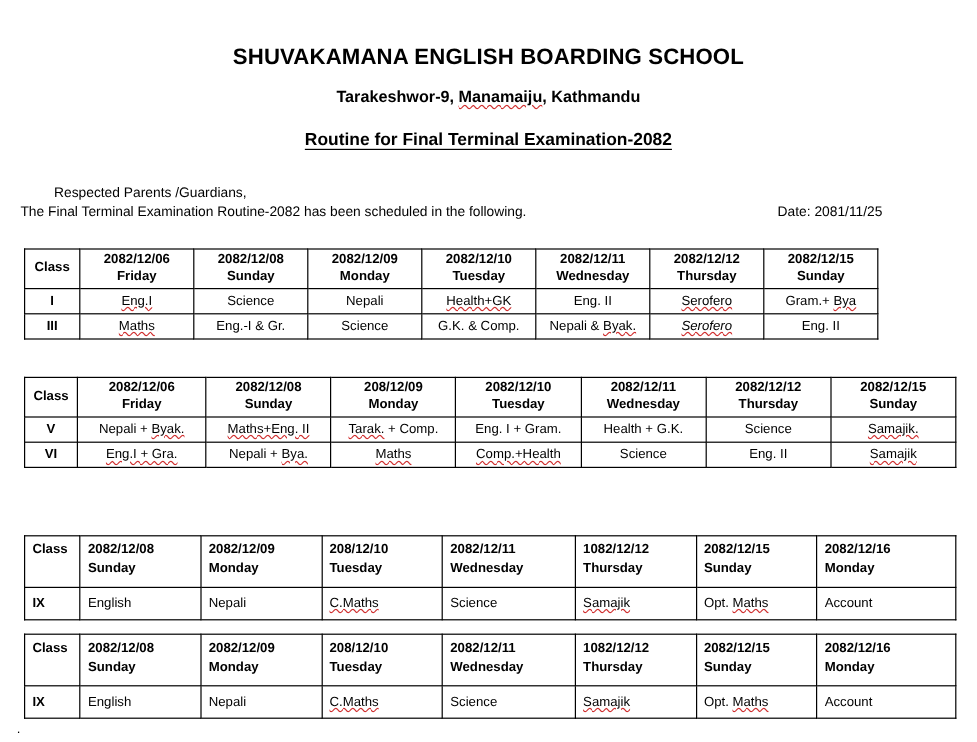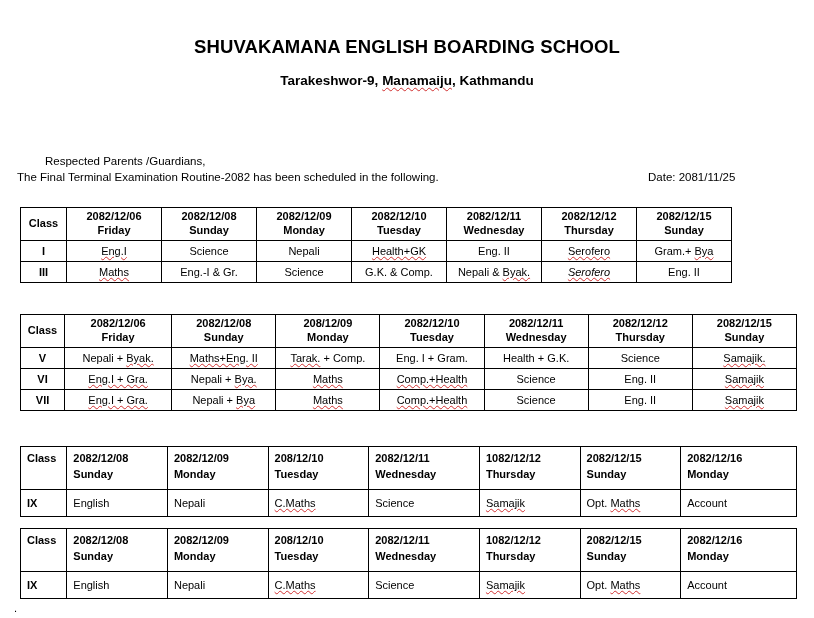--- a/index.html
+++ b/index.html
@@ -133,20 +133,23 @@
 <body>
 
 <div class="page">
 
   <div class="doc-title">SHUVAKAMANA ENGLISH BOARDING SCHOOL</div>
 
   <div class="doc-subtitle">
     <span>Tarakeshwor-9, </span><span class="sq">Manamaiju</span><span>, Kathmandu</span>
   </div>
 
+  <div class="doc-routine-title">
+    <span>Routine for Final Terminal Examination-2082</span>
+  </div>
 
   <div class="salutation">Respected Parents /Guardians,</div>
   <div class="intro">The Final Terminal Examination Routine-2082 has been scheduled in the following.</div>
   <div class="date-line">Date: 2081/11/25</div>
 
   <table class="rt center-tbl" id="table1">
       <colgroup>
         <col style="width:46px">
         <col style="width:95px">
         <col style="width:95px">
@@ -228,30 +231,20 @@
         <tr>
           <td class="cls">VI</td>
           <td><span class="sq">Eng.I + Gra.</span></td>
           <td>Nepali + <span class="sq">Bya.</span></td>
           <td><span class="sq">Maths</span></td>
           <td><span class="sq">Comp.+Health</span></td>
           <td>Science</td>
           <td>Eng. II</td>
           <td><span class="sq">Samajik</span></td>
         </tr>
-        <tr>
-          <td class="cls">VII</td>
-          <td><span class="sq">Eng.I + Gra.</span></td>
-          <td>Nepali + <span class="sq">Bya</span></td>
-          <td><span class="sq">Maths</span></td>
-          <td><span class="sq">Comp.+Health</span></td>
-          <td>Science</td>
-          <td>Eng. II</td>
-          <td><span class="sq">Samajik</span></td>
-        </tr>
       </tbody>
     </table>
   <table class="rt left-tbl" id="table3">
       <colgroup>
         <col style="width:46px">
         <col style="width:100px">
         <col style="width:100px">
         <col style="width:100px">
         <col style="width:110px">
         <col style="width:100px">

